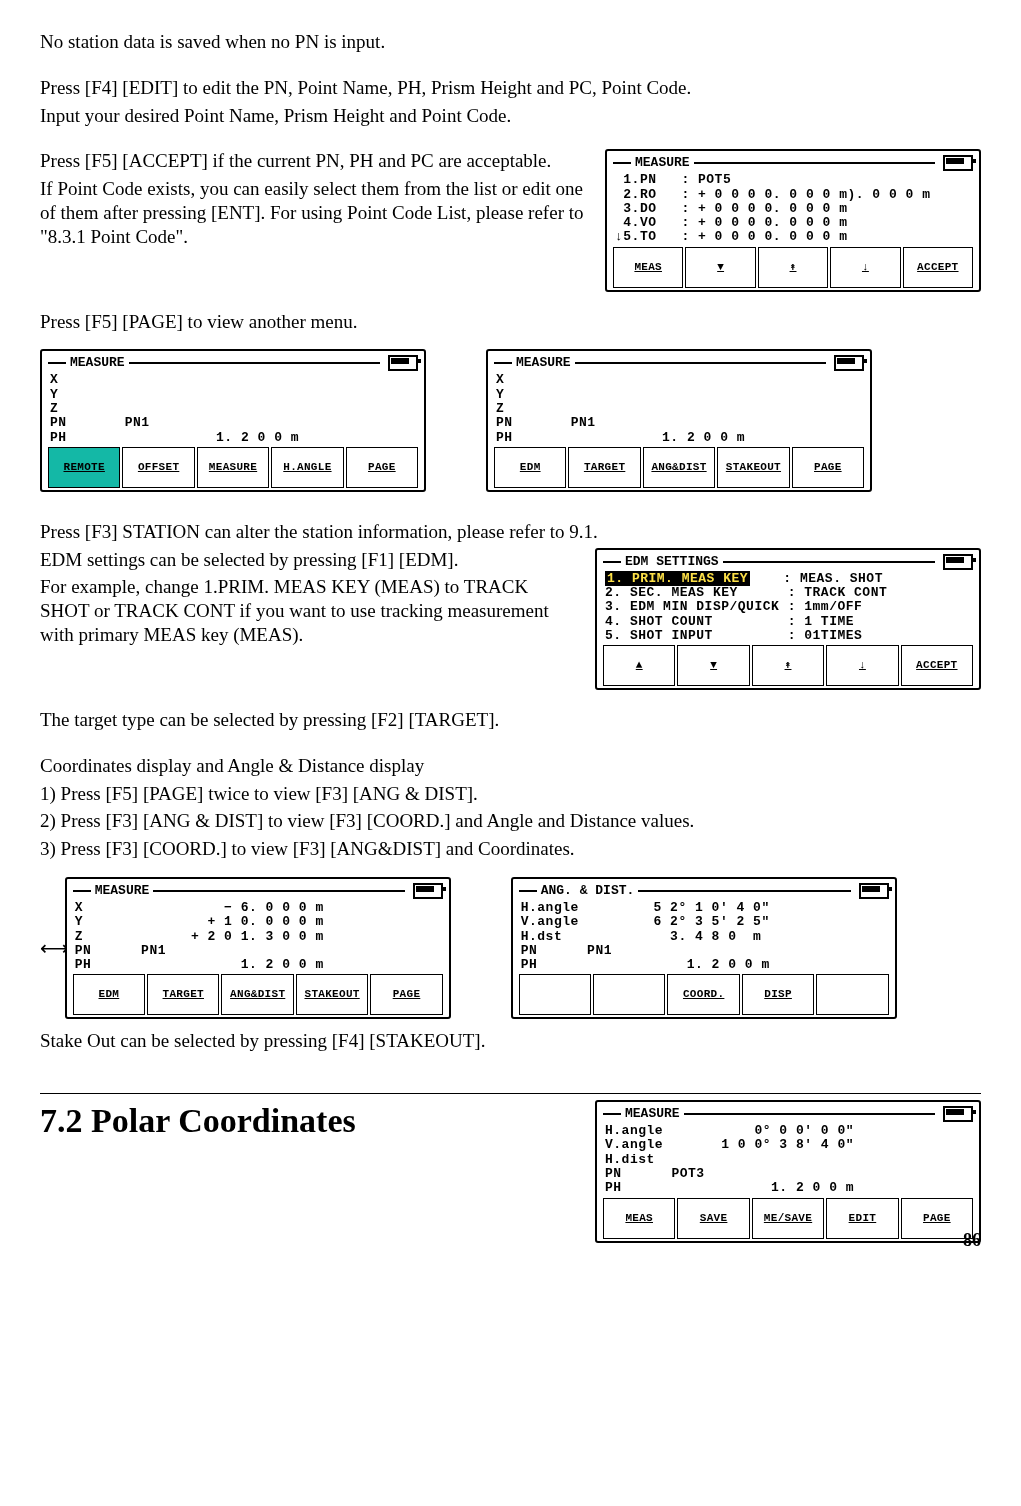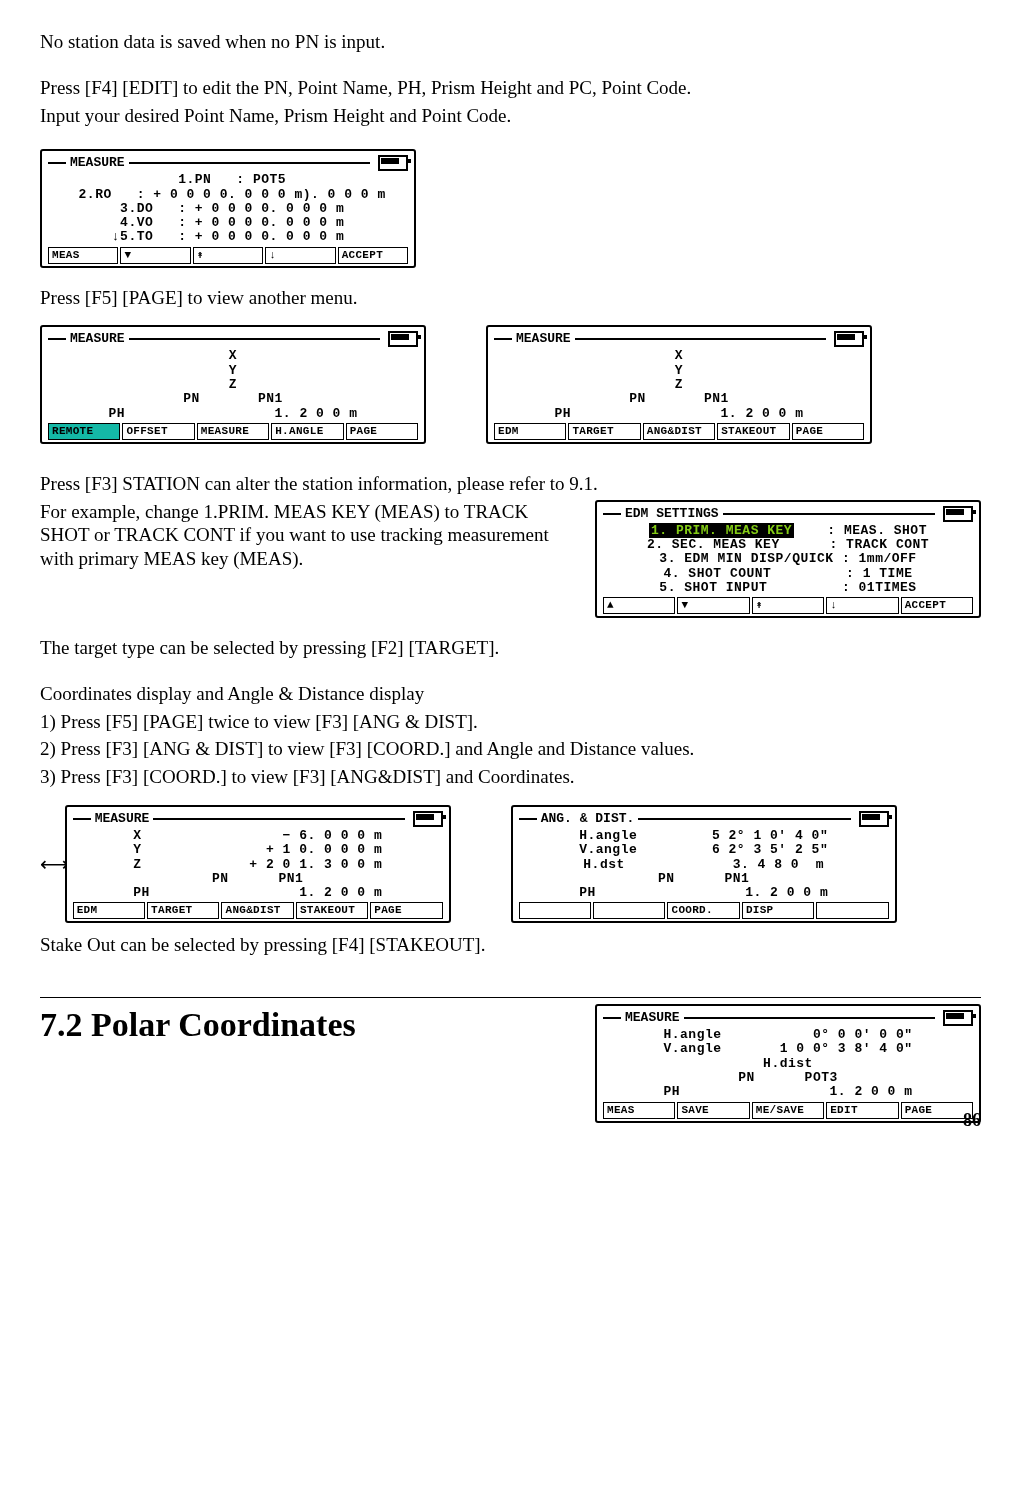--- a/index.html
+++ b/index.html
@@ -43,54 +43,58 @@
     display: inline-block; width: 26px; height: 12px;
     border: 2px solid #000; position: relative; margin-left: 4px;
   }
   .lcd-title .batt::after {
     content:""; position:absolute; right:-5px; top:2px; width:3px; height:4px; background:#000;
   }
   .lcd-title .batt::before {
     content:""; position:absolute; left:1px; top:1px; width:18px; height:6px; background:#000;
   }
   .lcd-rows { padding: 0 2px; }
-  .lcd-rows div { white-space: pre; letter-spacing: 0.5px; margin:0;text-align:center; }
+  .lcd-rows div { white-space: pre; letter-spacing: 0.5px; margin:0; }
   .lcd-foot {
     display: flex; gap: 2px; margin-top: 2px; justify-content: space-between;
   }
   .lcd-btn {
     border: 1.5px solid #000;
-    padding: 0 3px; min-width: 54px; text-align: left;
+    padding: 12px 3px; min-width: 54px; text-align: center;
     font-size: 11px; letter-spacing: 0.3px;
     flex: 1 1 0;
-    height: 15px; line-height: 15px;
+    height: 15px; line-height: 15px; text-decoration: underline;
   }
   .lcd-btn.empty { border-color: #000; background: #fff; }
   .lcd-btn.sel { background: #14b8a6; }
-  .inv { background:#000; color:#84cc16; padding:0 2px; }
+  .inv { background:#000; color:#fde047; padding:0 2px; }
   .arrow-left { font-size: 20px; line-height: 0; margin-right:-4px; }
 
   .shots-row { display:flex; gap:60px; margin:16px 0 10px 0; }
   .shots-row .lcd { width: 370px; }
   .lcd.wide { width: 360px; }
   .lcd.w2 { width: 370px; }
   .lcd.w3 { width: 370px; }
 
   [data-interactable="false"] { cursor: default; }
 </style>
 </head>
 <body>
 
 <p data-interactable="false">No station data is saved when no PN is input.</p>
 <div class="spacer"></div>
 <p data-interactable="false">Press [F4] [EDIT] to edit the PN, Point Name, PH, Prism Height and PC, Point Code.</p>
 <p data-interactable="false">Input your desired Point Name, Prism Height and Point Code.</p>
 <div class="spacer"></div>
 
 <div class="row">
+  <div class="col-text">
+    <p data-interactable="false">Press [F5] [ACCEPT] if the current PN, PH and PC are acceptable.</p>
+    <p data-interactable="false">If Point Code exists, you can easily select them from the list or edit one of them after pressing [ENT]. For using Point Code List, please refer to "8.3.1 Point Code".</p>
+  </div>
   <div class="col-shot">
     <div class="lcd wide" data-interactable="false">
       <div class="lcd-title">
         <span class="line short"></span>
         <span data-interactable="false">MEASURE</span>
         <span class="line"></span>
         <span class="batt" data-interactable="false"></span>
       </div>
       <div class="lcd-rows">
         <div data-interactable="false"> 1.PN   : POT5</div>
@@ -159,20 +163,21 @@
       <div class="lcd-btn" data-interactable="true">PAGE</div>
     </div>
   </div>
 </div>
 
 <div class="spacer"></div>
 <p data-interactable="false">Press [F3] STATION can alter the station information, please refer to 9.1.</p>
 
 <div class="row">
   <div class="col-text">
+    <p data-interactable="false">EDM settings can be selected by pressing [F1] [EDM].</p>
     <p data-interactable="false">For example, change 1.PRIM. MEAS KEY (MEAS) to TRACK SHOT or TRACK CONT if you want to use tracking measurement with primary MEAS key (MEAS).</p>
   </div>
   <div class="col-shot">
     <div class="lcd w3" data-interactable="false">
       <div class="lcd-title">
         <span class="line short"></span>
         <span data-interactable="false">EDM SETTINGS</span>
         <span class="line"></span>
         <span class="batt" data-interactable="false"></span>
       </div>

